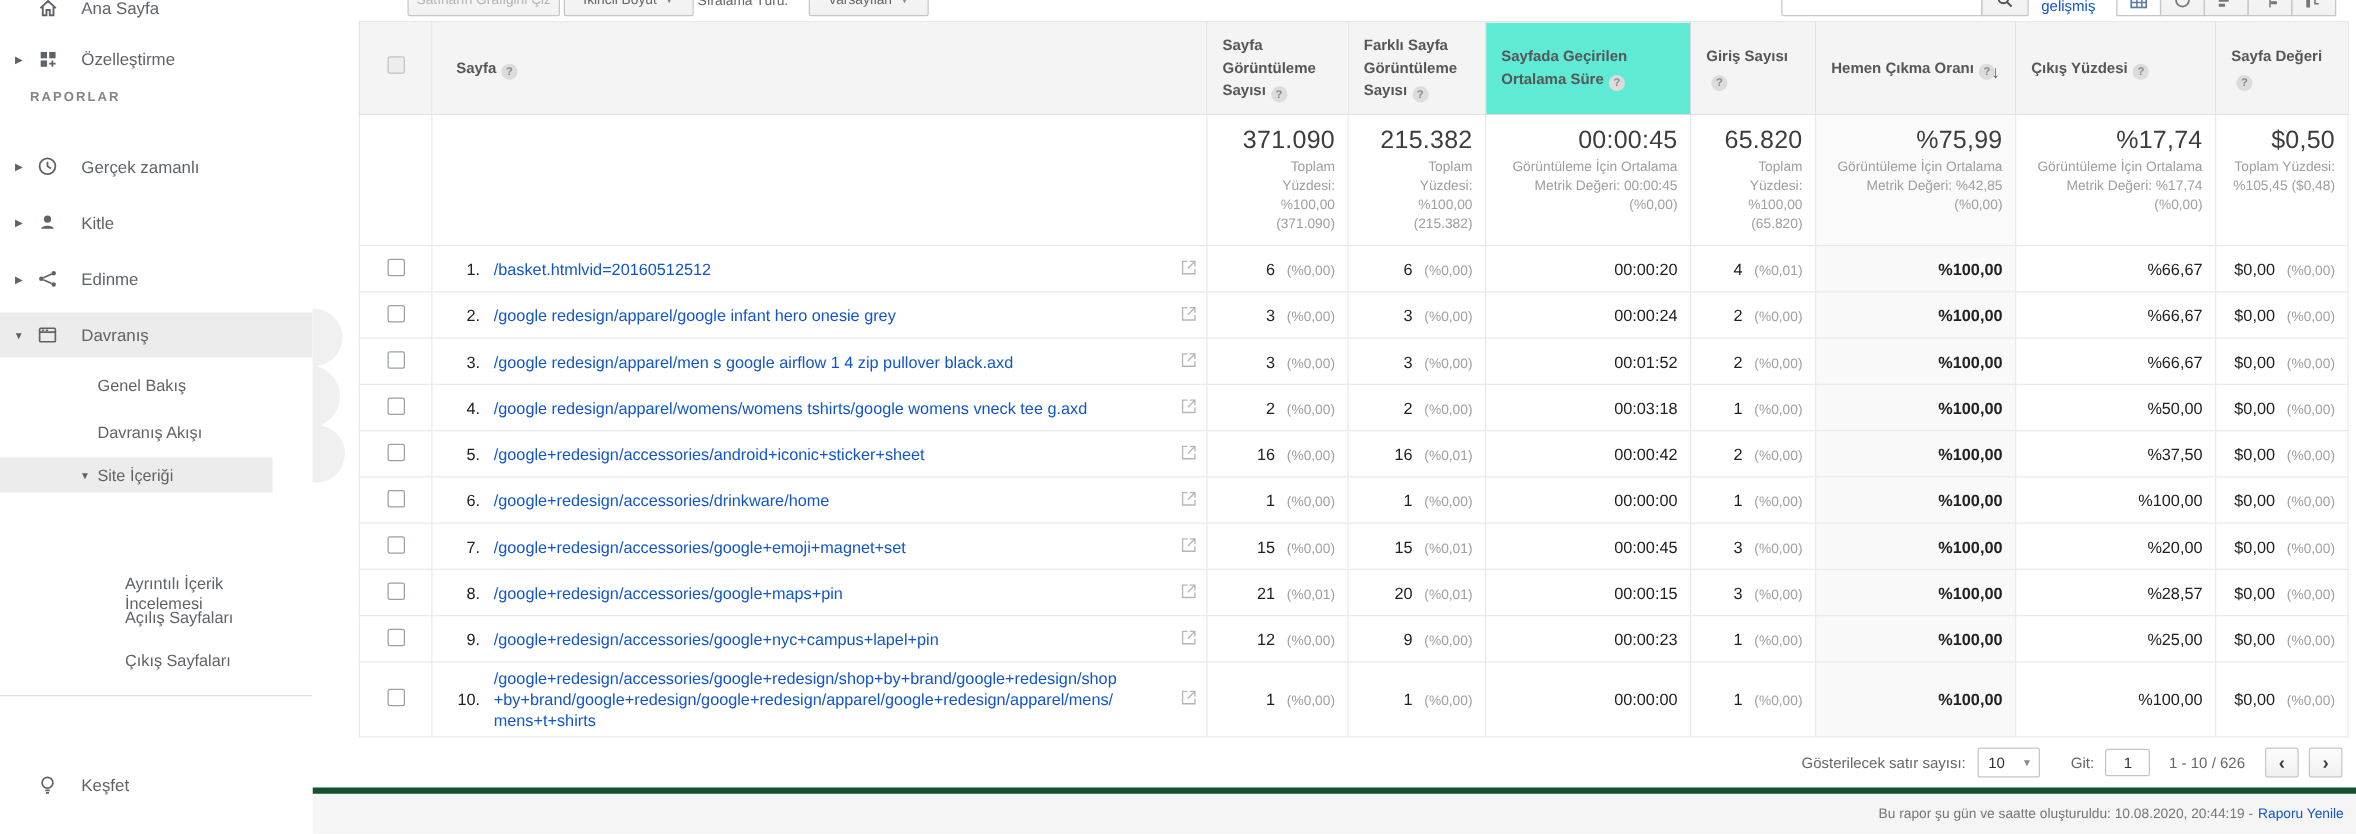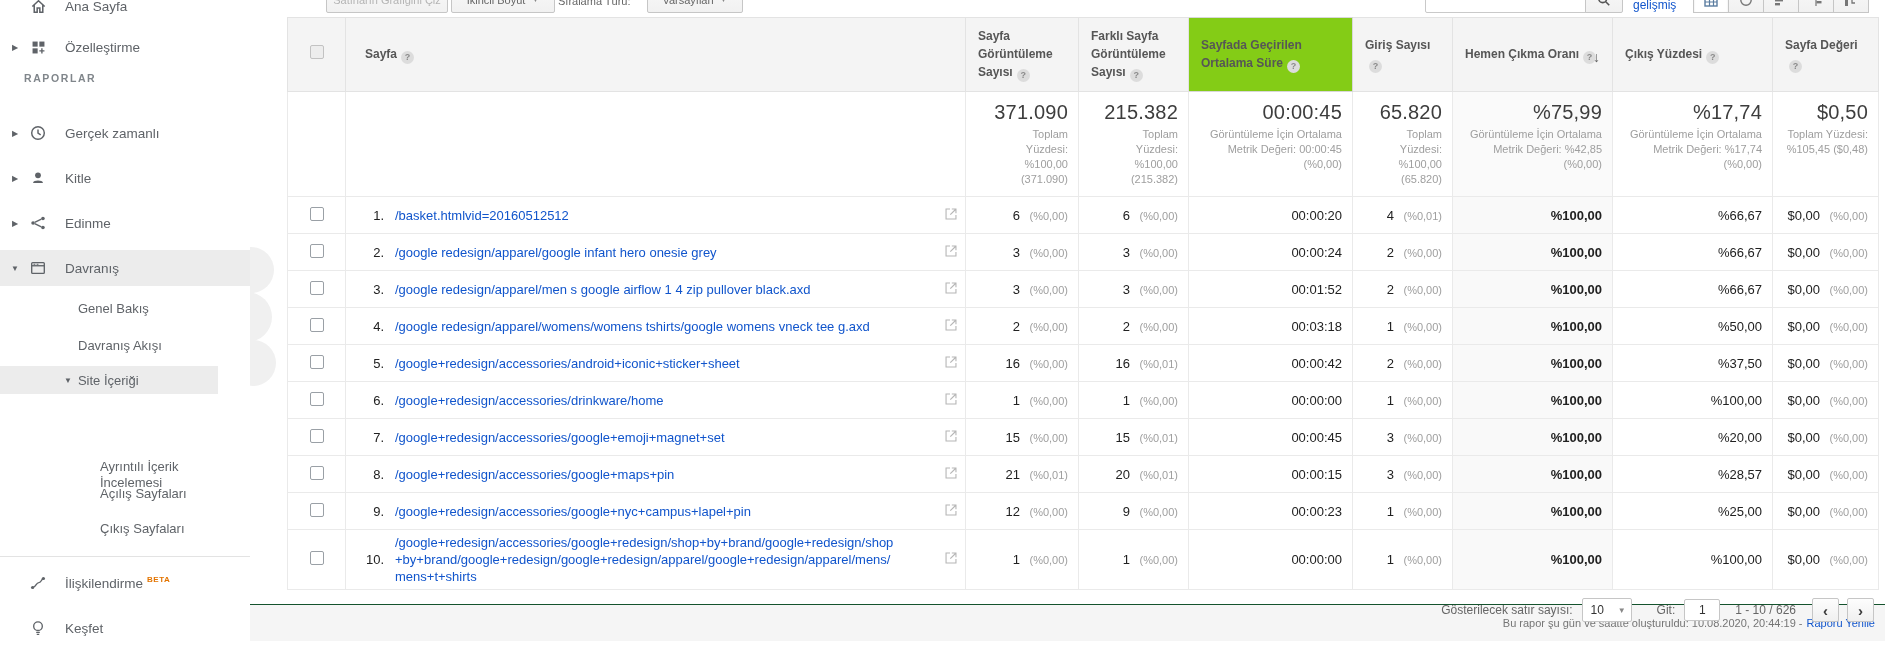--- a/index.html
+++ b/index.html
@@ -46,21 +46,21 @@
   .vbtn.active { background:#fff; box-shadow:inset 0 1px 2px rgba(0,0,0,.12); }
 
   
   table.report { position:absolute; left:287px; top:17px; width:1591px; border-collapse:collapse; table-layout:fixed;
                  background:#fff; z-index:3; border:1px solid #e0e0e0; }
   col.w-cb{width:58px} col.w-page{width:620px} col.w-pv{width:113px} col.w-upv{width:110px}
   col.w-time{width:164px} col.w-entr{width:100px} col.w-bounce{width:160px} col.w-exit{width:160px} col.w-val{width:106px}
 
   th { background:#f4f4f4; border:1px solid #e3e3e3; height:74px; vertical-align:middle; text-align:left;
        font-size:12px; font-weight:bold; color:#565656; padding:0 12px; line-height:1.5; position:relative; }
-  th.hl { background:#84cc16; border:1px solid #d8d8d8; }
+  th.hl { background:#5eead4; border:1px solid #d8d8d8; }
   .help { display:inline-block; width:13px; height:13px; border-radius:50%; background:#dcdcdc; color:#8a8a8a;
           font-size:9px; line-height:13px; text-align:center; font-weight:bold; margin-left:4px; vertical-align:-2px; cursor:pointer; }
   .sortarrow { position:absolute; right:12px; top:50%; margin-top:-8px; font-size:14px; color:#616161; font-weight:normal; }
 
   td { border:1px solid #eaeaea; font-size:13px; color:#212121; padding:0 10px; }
   tr.totals td { vertical-align:top; padding-top:9px; padding-bottom:10px; border-top:none; background:#fff; height:96px; }
   tr.totals td.c-bounce { background:#fafafa; }
   .big { font-size:20px; color:#3d3d3d; text-align:right; white-space:nowrap; letter-spacing:.2px; }
   .tnote { font-size:11px; color:#9e9e9e; text-align:right; line-height:1.35; margin-top:3px; margin-left:auto; }
   .tn-sm { max-width:60px; }
@@ -83,21 +83,21 @@
   
   .table-footer { position:absolute; top:591px; left:287px; width:1591px; height:38px; display:flex; align-items:center;
                   justify-content:flex-end; gap:9px; font-size:12px; color:#666; padding-right:4px; z-index:3; }
   .rows-select { border:1px solid #c6c6c6; border-radius:2px; background:#fff; width:50px; height:24px;
                  display:flex; align-items:center; justify-content:space-between; padding:0 5px 0 8px; color:#333; cursor:pointer; }
   .goto-input { border:1px solid #c6c6c6; border-radius:2px; width:36px; height:22px; text-align:center; font-size:12px; color:#333; background:#fff; }
   .pg { width:27px; height:24px; border:1px solid #c6c6c6; border-radius:2px; background:linear-gradient(#fdfdfd,#f0f0f0);
         display:flex; align-items:center; justify-content:center; color:#3c3c3c; font-size:15px; font-weight:bold; cursor:pointer; margin-left:-1px; }
   .range { margin:0 8px 0 6px; color:#666; }
 
-  .note-strip { position:absolute; left:250px; top:604px; width:1635px; height:37px; background:#f5f5f5; border-top:1px solid #14532d;
+  .note-strip { position:absolute; left:250px; top:630px; width:1635px; height:37px; background:#f5f5f5; border-top:5px solid #14532d;
                 display:flex; align-items:center; justify-content:flex-end; padding-right:10px; font-size:11px; color:#757575; z-index:2; }
   .note-strip a { color:#1155cc; text-decoration:none; margin-left:4px; cursor:pointer; }
 </style>
 </head>
 <body>
 
 <div class="deco-circle" style="left:228px; top:247px; width:46px; height:46px;"></div>
 <div class="deco-circle" style="left:222px; top:292px; width:50px; height:50px;"></div>
 <div class="deco-circle" style="left:230px; top:340px; width:46px; height:46px;"></div>
 
@@ -190,31 +190,20 @@
   </div>
   <div class="sb-sub" style="top:479px; height:28px; padding-left:100px;">
     <span class="sb-label">Açılış Sayfaları</span>
   </div>
   <div class="sb-sub" style="top:514px; height:28px; padding-left:100px;">
     <span class="sb-label">Çıkış Sayfaları</span>
   </div>
 
   <div class="sb-divider"></div>
 
-  <div class="sb-item" style="top:563px; height:40px;">
-    <span class="sb-arrow"></span>
-    <span class="sb-icon">
-      <svg width="18" height="18" viewBox="0 0 20 20">
-          <path d="M4 15 C8 15 7.5 9.5 11 9.5 C14 9.5 13.5 5.5 16 5" fill="none" stroke="#5f6368" stroke-width="1.5"></path>
-          <circle cx="4" cy="15" r="1.8" fill="#5f6368"></circle>
-          <circle cx="16" cy="5" r="1.8" fill="#5f6368"></circle>
-        </svg>
-    </span>
-    <span class="sb-label"><span>İlişkilendirme</span><span class="beta">BETA</span></span>
-  </div>
 
   <div class="sb-item" style="top:608px; height:40px;">
     <span class="sb-arrow"></span>
     <span class="sb-icon">
       <svg width="18" height="18" viewBox="0 0 20 20">
           <circle cx="10" cy="8" r="4.8" fill="none" stroke="#5f6368" stroke-width="1.5"></circle>
           <path d="M8 14.8 H12 M8.6 17 H11.4" stroke="#5f6368" stroke-width="1.5" fill="none"></path>
         </svg>
     </span>
     <span class="sb-label">Keşfet</span>

